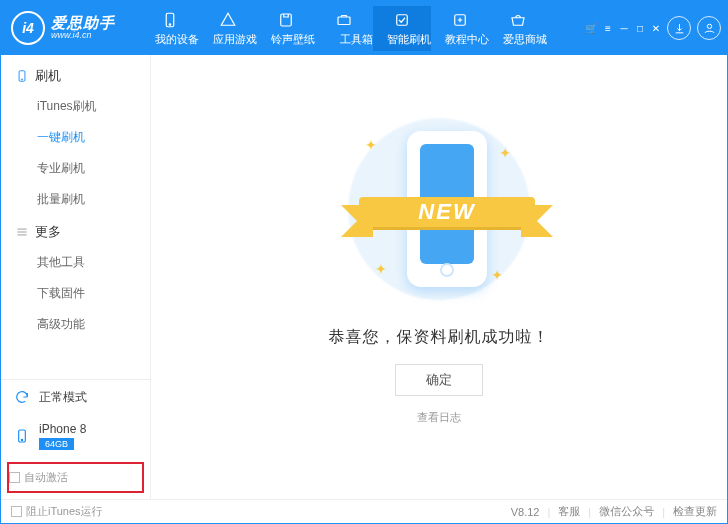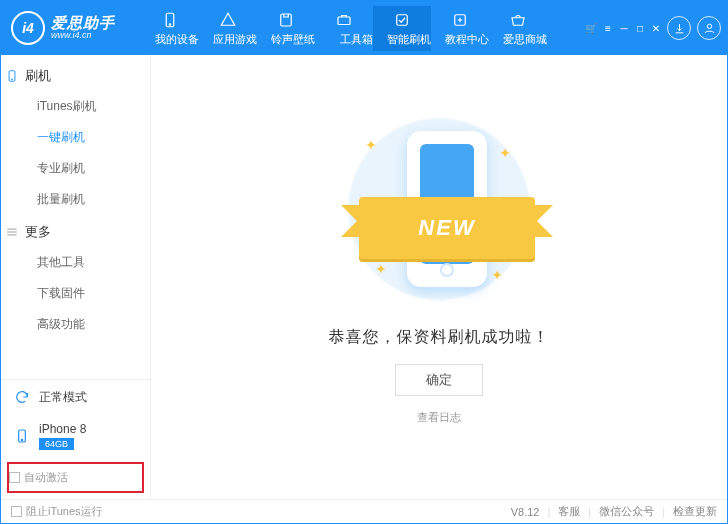--- a/index.html
+++ b/index.html
@@ -16,21 +16,21 @@
   .nav .nicon { height:20px; display:flex; align-items:center; justify-content:center; }
   .nav .nlabel { font-size:11px; margin-top:2px; }
   .nicon svg { width:18px; height:18px; fill:none; stroke:#fff; stroke-width:1.6; }
   .winbtns { display:flex; align-items:center; gap:6px; margin-left:4px;}
   .wb { width:10px; height:10px; display:inline-flex; align-items:center; justify-content:center; color:#fff; font-size:10px; cursor:pointer;}
   .circle-btn { width:24px; height:24px; border:1.5px solid rgba(255,255,255,.8); border-radius:50%; display:flex; align-items:center; justify-content:center; margin-left:6px; cursor:pointer;}
   .circle-btn svg{ width:13px; height:13px; stroke:#fff; fill:none; stroke-width:1.8;}
   .body { display:flex; height:calc(100% - 54px - 24px); }
   .sidebar { width:150px; border-right:1px solid #eee; display:flex; flex-direction:column; }
   .side-scroll{ flex:1; overflow:auto; padding-top:4px;}
-  .sec-head { display:flex; align-items:center; padding:8px 4px 6px; color:#333; font-size:13px; }
+  .sec-head { display:flex; align-items:center; padding:8px 14px 6px; color:#333; font-size:13px; }
   .sec-head .sicon{ width:14px; height:14px; margin-right:6px; display:flex; align-items:center; justify-content:center;}
   .sec-head .sicon svg{ width:14px; height:14px; stroke:#1e90f5; fill:none; stroke-width:1.6;}
   .sec-head.more .sicon svg{ stroke:#999;}
   .side-item { padding:7px 10px 7px 36px; font-size:12px; color:#666; cursor:pointer;}
   .side-item.active { color:#1e90f5; }
   .side-bottom { border-top:1px solid #eee; }
   .mode, .device { display:flex; align-items:center; padding:8px 12px; gap:8px; }
   .mode .micon, .device .dicon { width:18px; height:18px; display:flex; align-items:center; justify-content:center;}
   .mode .micon svg, .device .dicon svg{ width:16px; height:16px; stroke:#1e90f5; fill:none; stroke-width:1.8;}
   .mode span.txt{ color:#444; font-size:12px;}
@@ -40,21 +40,21 @@
   .badge { background:#1e90f5; color:#fff; font-size:9px; padding:1px 6px; border-radius:0; margin-top:2px; width:max-content;}
   .redbox { border:2px solid #d23; margin:4px 6px 6px; padding:6px 0; display:flex; gap:4px;}
   .chk { display:flex; align-items:center; gap:4px; color:#999; font-size:11px; cursor:pointer;}
   .chk .box{ width:11px; height:11px; border:1px solid #bbb; background:#fff;}
   .main { flex:1; display:flex; flex-direction:column; align-items:center; justify-content:center; position:relative; }
   .illus { width:220px; height:200px; position:relative; margin-top:-20px;}
   .halo{ position:absolute; inset:0; border-radius:50%; background:radial-gradient(circle,#e9f4fd 0%,#e9f4fd 60%, transparent 62%);}
   .phone{ position:absolute; left:78px; top:22px; width:80px; height:156px; background:#fff; border:5px solid #fff; border-radius:14px; box-shadow:0 4px 12px rgba(30,144,245,.25);}
   .phone::before{ content:""; position:absolute; top:8px; left:8px; right:8px; bottom:18px; background:#45a6f3; border-radius:6px;}
   .phone::after{ content:""; position:absolute; bottom:5px; left:50%; transform:translateX(-50%); width:10px; height:10px; border:2px solid #cde6fb; border-radius:50%;}
-  .ribbon{ position:absolute; left:30px; right:14px; top:88px; height:62px; background:#f8c843; border-radius:4px; box-shadow:0 3px 0 #e5b431; display:flex; align-items:center; justify-content:center; color:#fff; font-weight:800; font-size:22px; letter-spacing:2px; font-style:italic;}
+  .ribbon{ position:absolute; left:30px; right:14px; top:88px; height:30px; background:#f8c843; border-radius:4px; box-shadow:0 3px 0 #e5b431; display:flex; align-items:center; justify-content:center; color:#fff; font-weight:800; font-size:22px; letter-spacing:2px; font-style:italic;}
   .ribbon::before,.ribbon::after{ content:""; position:absolute; top:8px; width:0;height:0; border:16px solid #f8c843;}
   .ribbon::before{ left:-18px; border-left-color:transparent;}
   .ribbon::after{ right:-18px; border-right-color:transparent;}
   .spark{ position:absolute; color:#f8c843; font-size:14px;}
   .s1{left:36px; top:28px;} .s2{right:38px; top:36px;} .s3{left:46px; bottom:32px;} .s4{right:46px; bottom:26px;}
   .msg{ font-size:16px; color:#333; margin-top:18px; letter-spacing:1px;}
   .okbtn{ margin-top:16px; padding:6px 30px; border:1px solid #ddd; background:#fff; color:#555; font-size:13px; cursor:pointer;}
   .loglink{ margin-top:14px; font-size:11px; color:#999; cursor:pointer;}
   .statusbar{ height:24px; border-top:1px solid #eee; display:flex; align-items:center; padding:0 10px; font-size:11px; color:#888;}
   .statusbar .left{ display:flex; align-items:center; gap:4px;}

